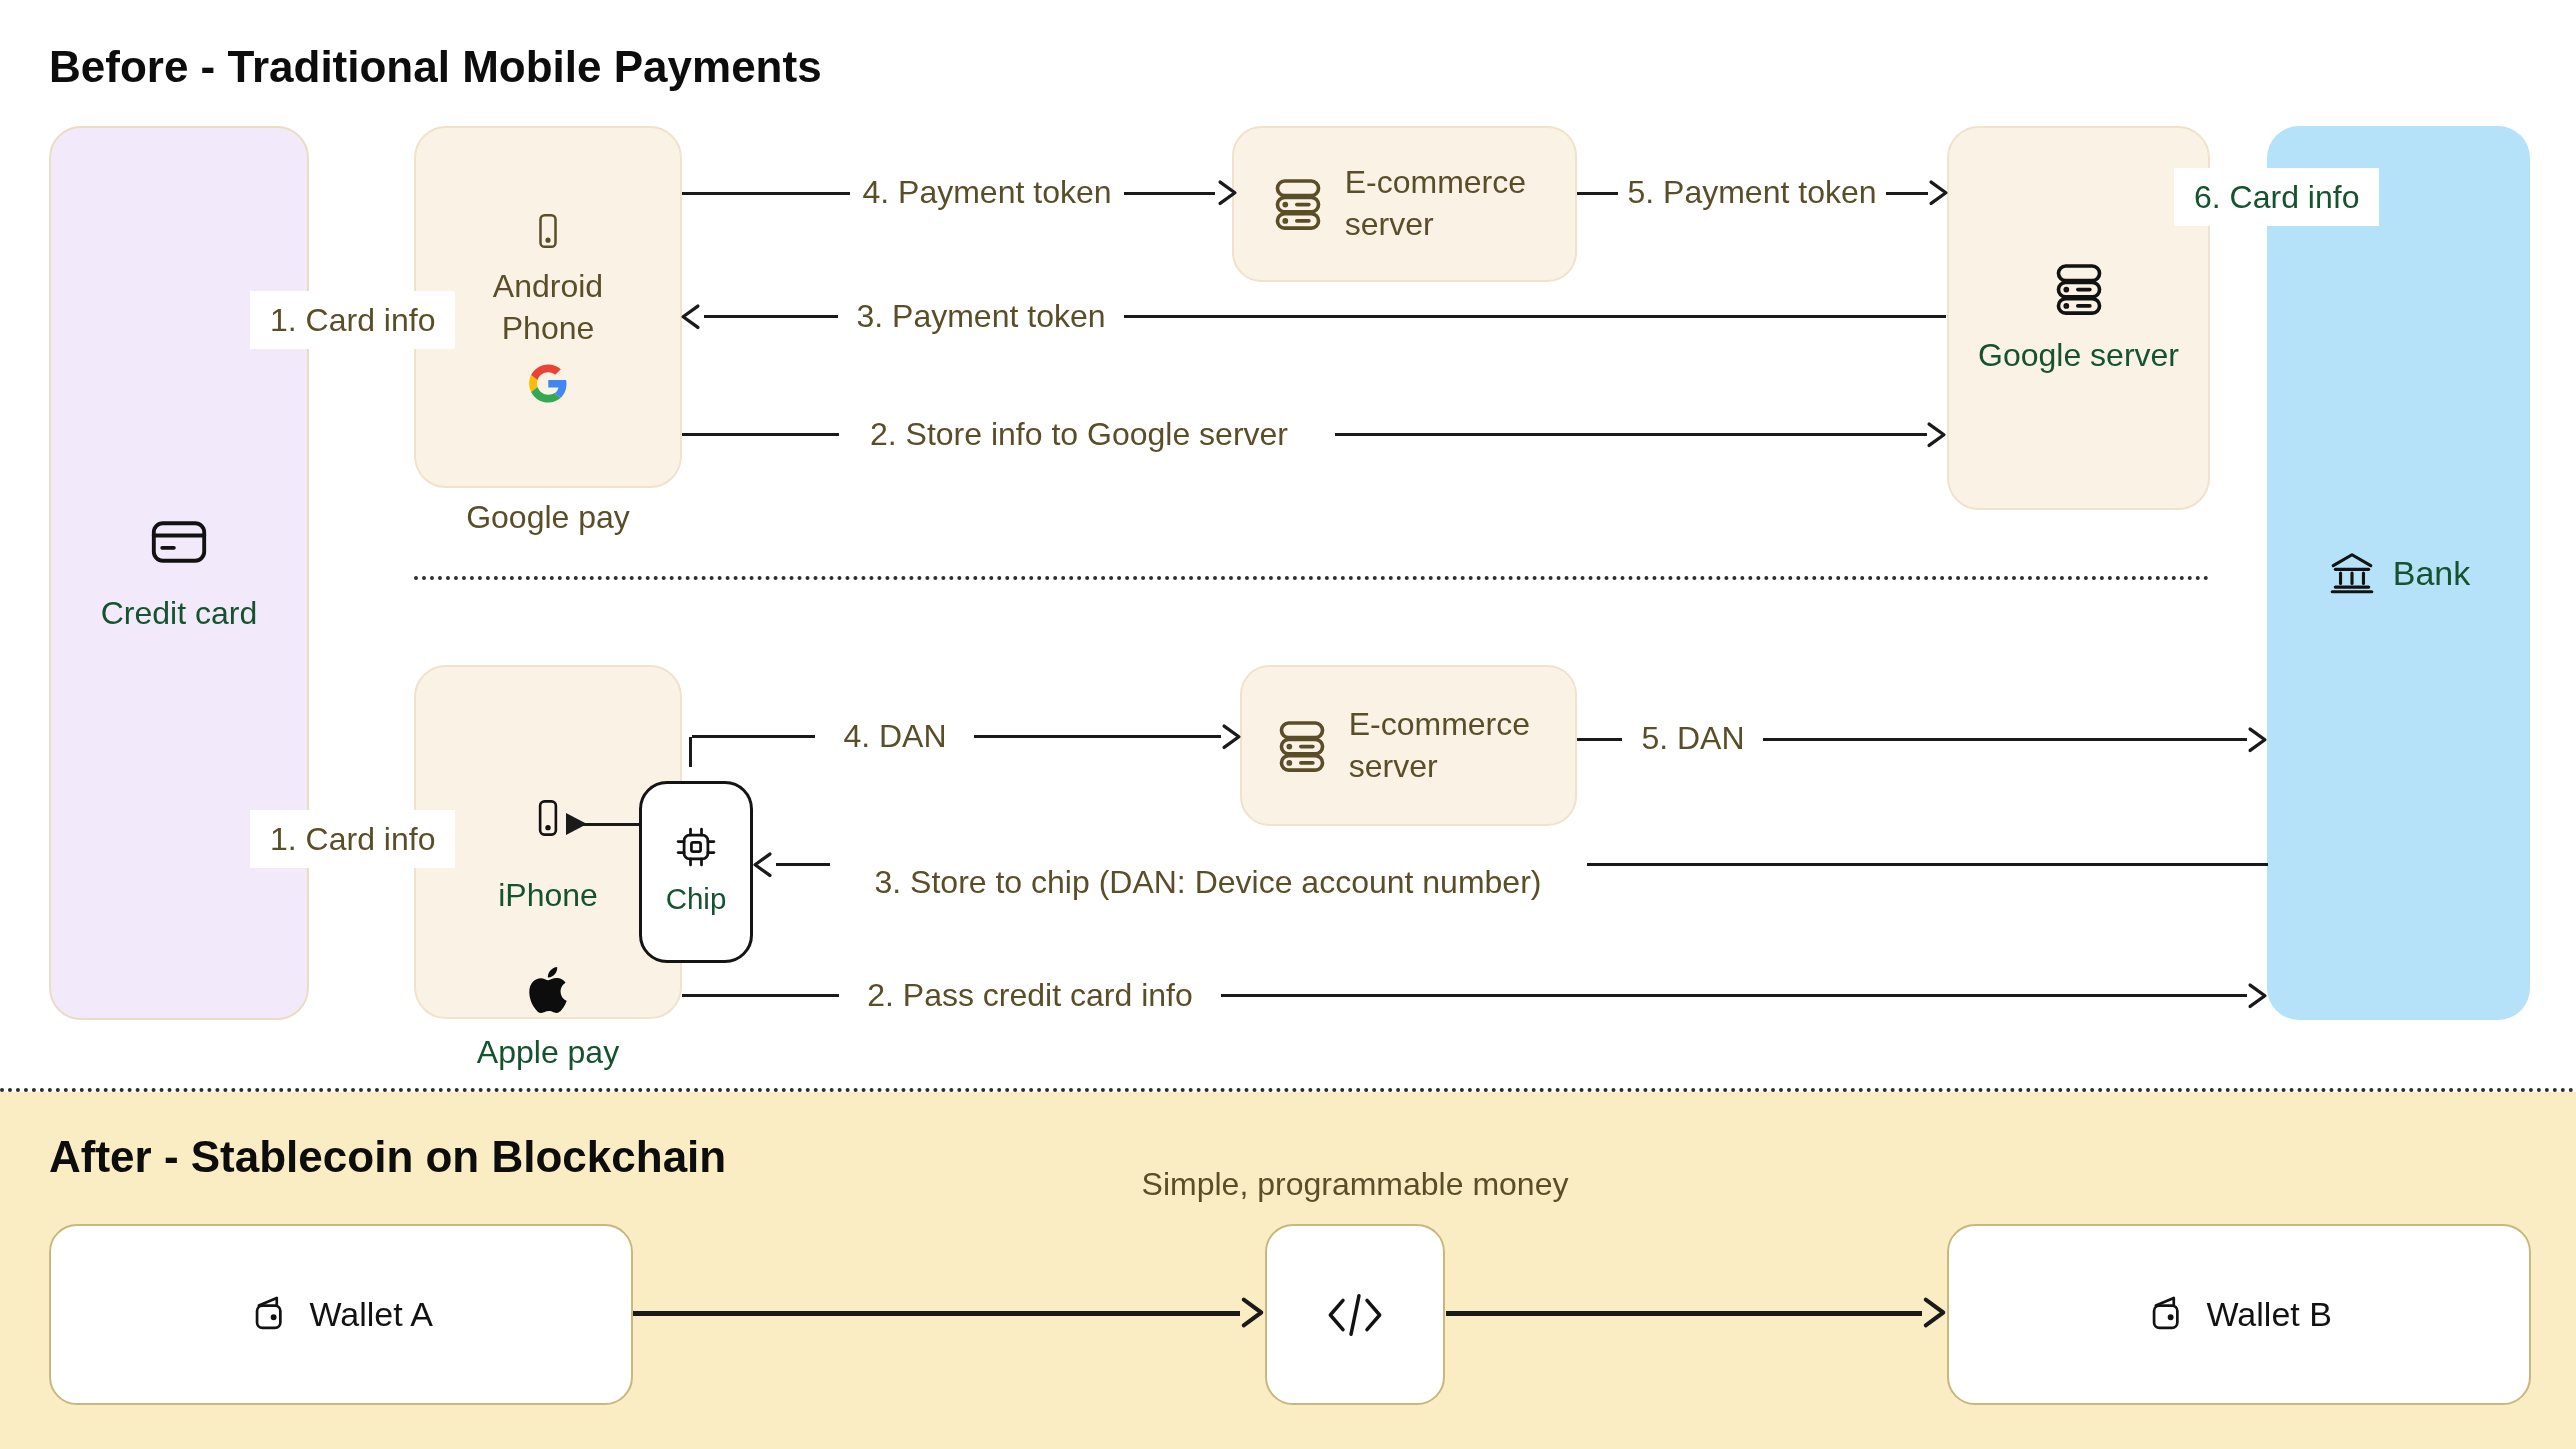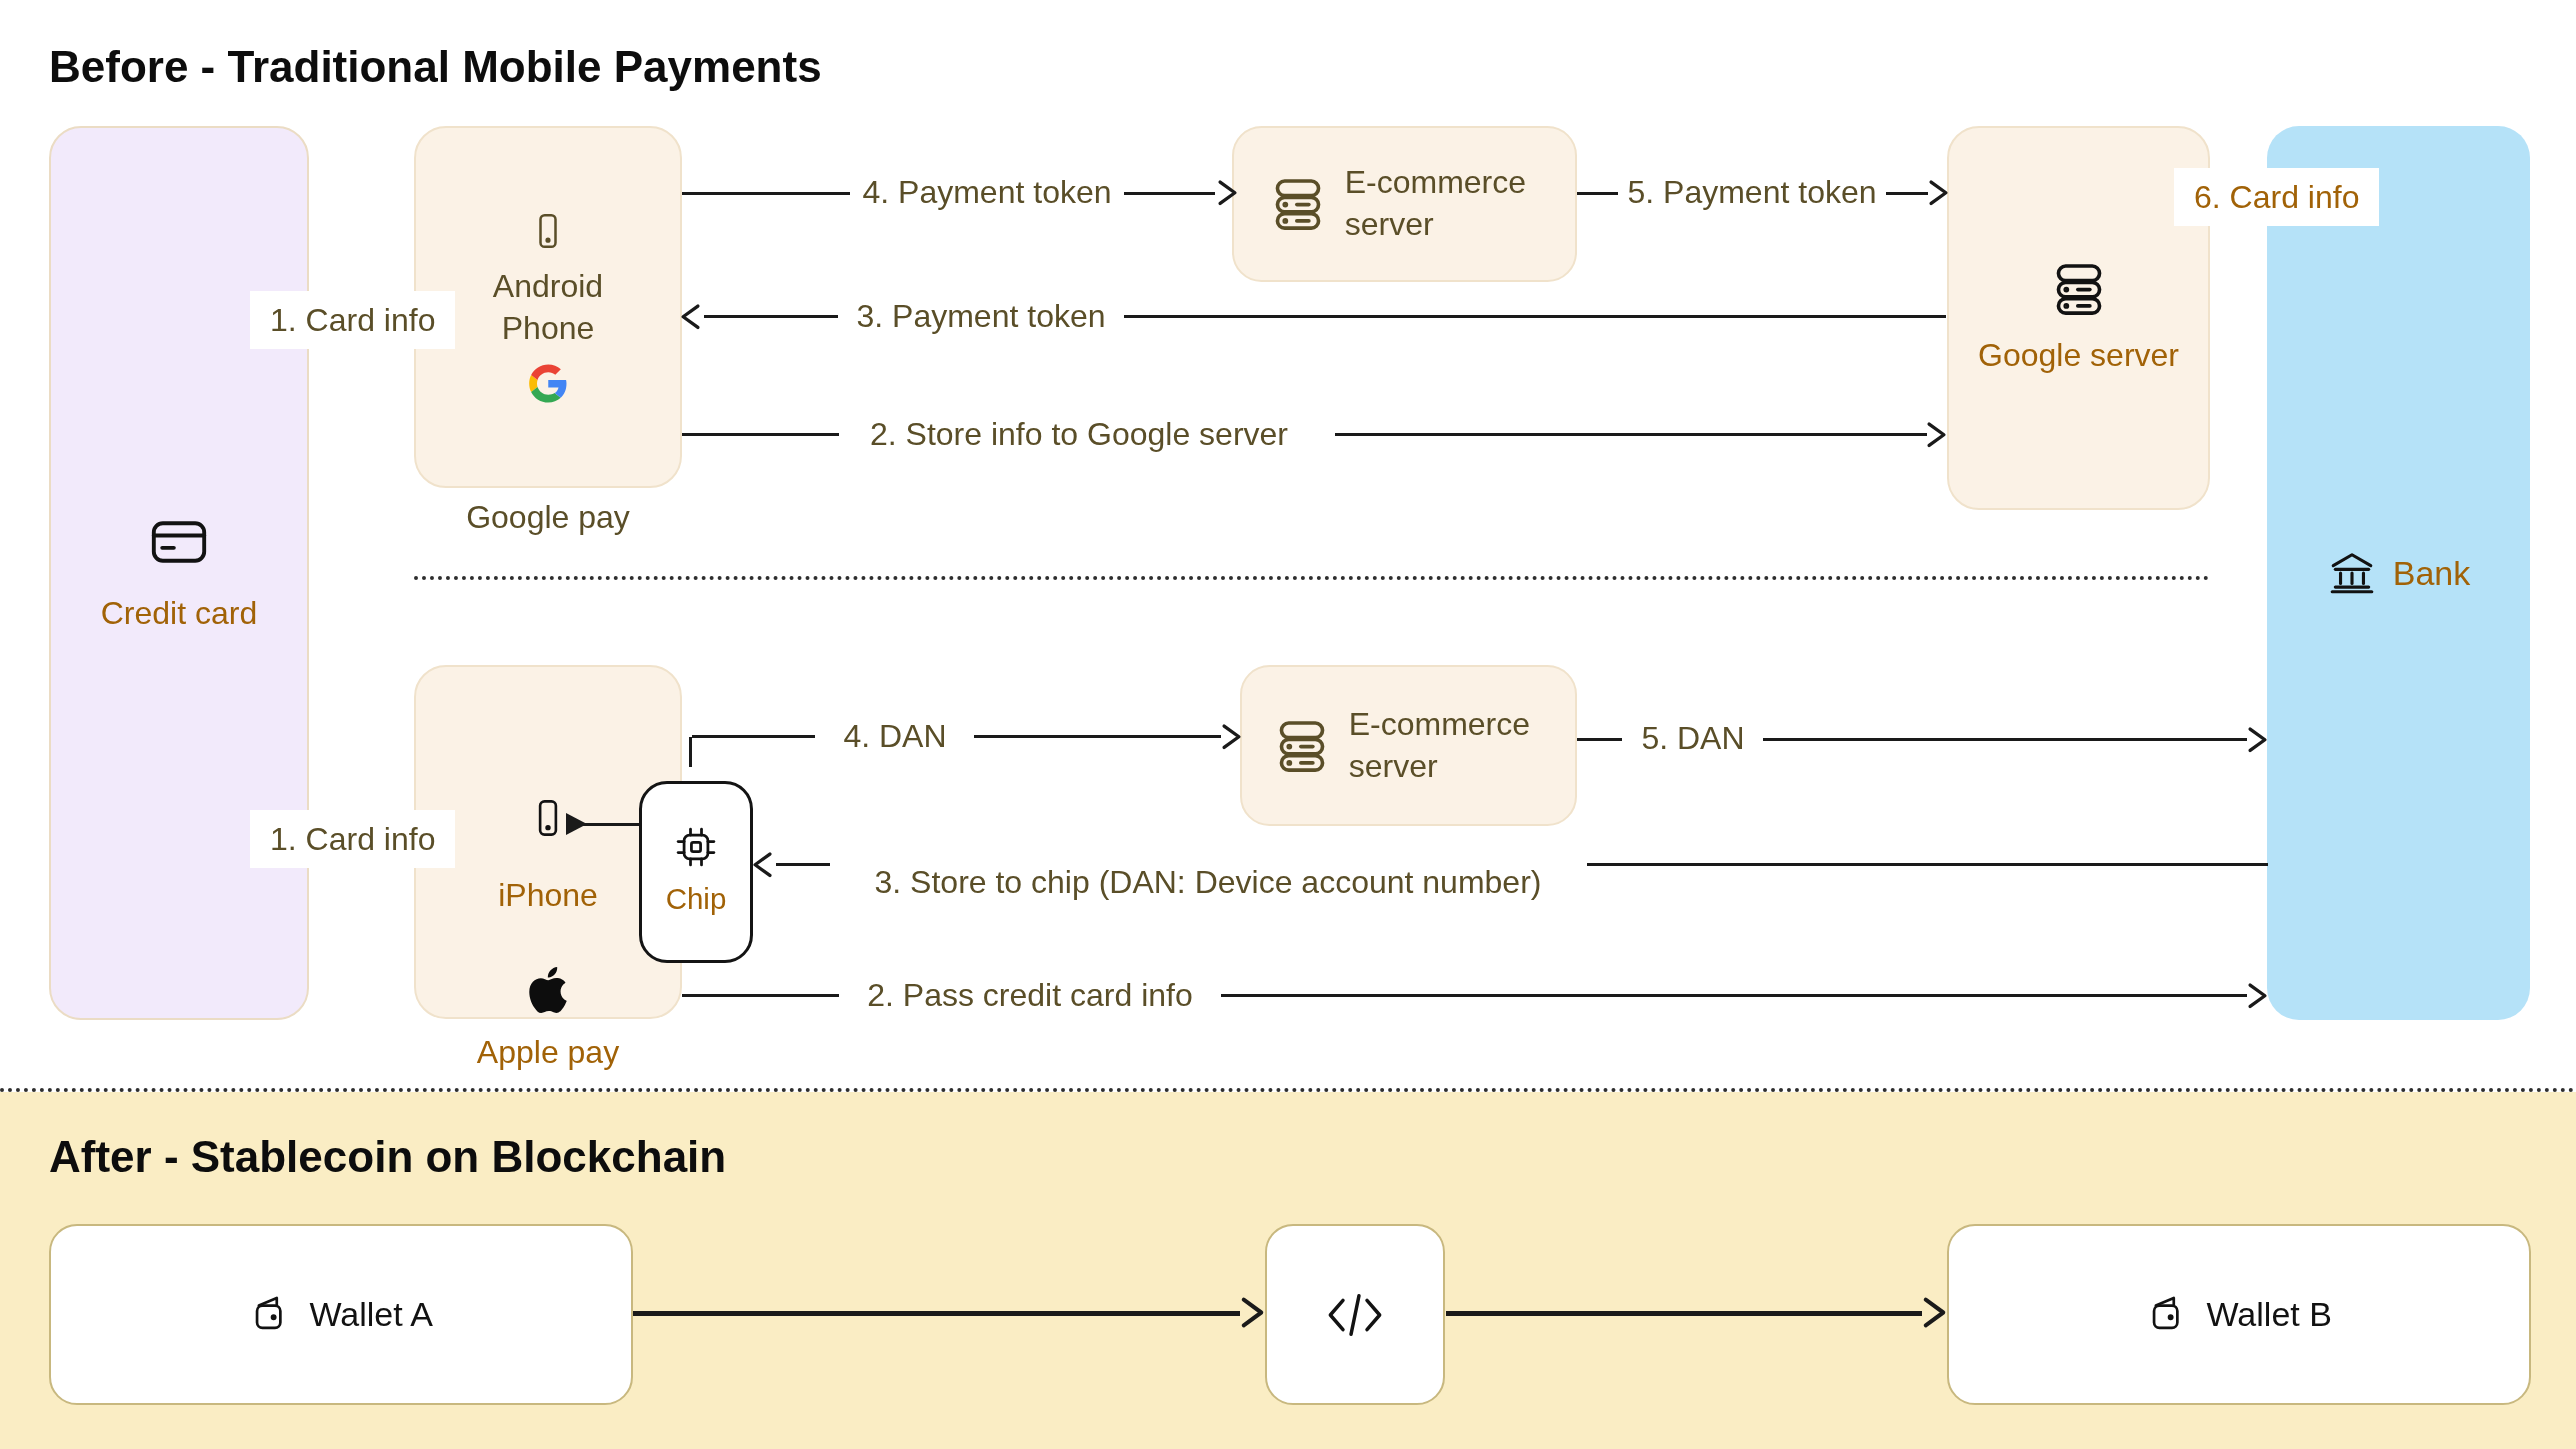--- a/index.html
+++ b/index.html
@@ -13,21 +13,21 @@
        font-family:"Liberation Sans","DejaVu Sans",sans-serif;color:var(--ink);}
   .canvas{position:relative;width:2576px;height:1449px;}
   .abs{position:absolute;}
   .sec-title{position:absolute;font-size:44px;font-weight:800;color:#0d0d0d;white-space:nowrap;}
   .box{position:absolute;border-radius:32px;box-sizing:border-box;}
   .cream{background:var(--cream);border:2px solid var(--cream-br);}
   .col{display:flex;flex-direction:column;align-items:center;justify-content:center;}
   .row{display:flex;flex-direction:row;align-items:center;justify-content:center;}
   .nodelabel{font-size:32px;line-height:1.3;}
   .olive{color:var(--olive);}
-  .black{color:#a16207;}
+  .black{color:#14532d;}
   .hline{position:absolute;height:3.4px;background:var(--line);}
   .hline7{position:absolute;height:4.7px;background:var(--line);}
   .vline{position:absolute;width:3.4px;background:var(--line);}
   .dotline{position:absolute;height:0;border-top:4px dotted #2e2e2e;}
   .steplabel{position:absolute;font-size:32px;color:var(--olive);white-space:nowrap;transform:translateX(-50%);}
   .whitelabel{position:absolute;background:#ffffff;padding:10.7px 20px;font-size:32px;white-space:nowrap;z-index:6;}
   .chev{position:absolute;z-index:5;}
   .tri-r{position:absolute;width:0;height:0;border-top:11.4px solid transparent;border-bottom:11.4px solid transparent;border-left:21.5px solid var(--line);}
   .sublabel{position:absolute;font-size:32px;text-align:center;white-space:nowrap;}
   .chipbox{position:absolute;background:#ffffff;border:3.4px solid #141414;border-radius:28px;z-index:7;box-sizing:border-box;}
@@ -246,20 +246,21 @@
   <span class="chev" style="left:2246px;top:981px;">
     <svg width="23" height="29.5" viewBox="0 0 34 44" fill="none" stroke="#1a1a1a" stroke-width="5" stroke-linecap="round" stroke-linejoin="round">
         <polyline points="6,6 28,22 6,38"></polyline>
       </svg>
   </span>
 
   <div class="dotline" style="left:0;top:1088px;width:2576px;"></div>
   <div class="after-band"></div>
 
   <div class="sec-title" style="left:49px;top:1132px;">After - Stablecoin on Blockchain</div>
+  <div class="steplabel" style="left:1355px;top:1166px;">Simple, programmable money</div>
 
   <div class="wallet-box row" style="left:49px;top:1224px;width:584px;height:181px;gap:17.4px;">
     <span style="color:#121212;">
       <svg viewBox="0 0 48 48" width="43" height="43" fill="none" stroke="currentColor" stroke-width="3" stroke-linecap="round" stroke-linejoin="round">
         <path d="M11 14 L31 5.5 L31 13.5"></path>
         <rect x="9" y="14" width="26" height="25" rx="6"></rect>
         <circle cx="27.5" cy="27" r="1.8" fill="currentColor"></circle>
       </svg>
     </span>
     <span class="walletlabel">Wallet A</span>

